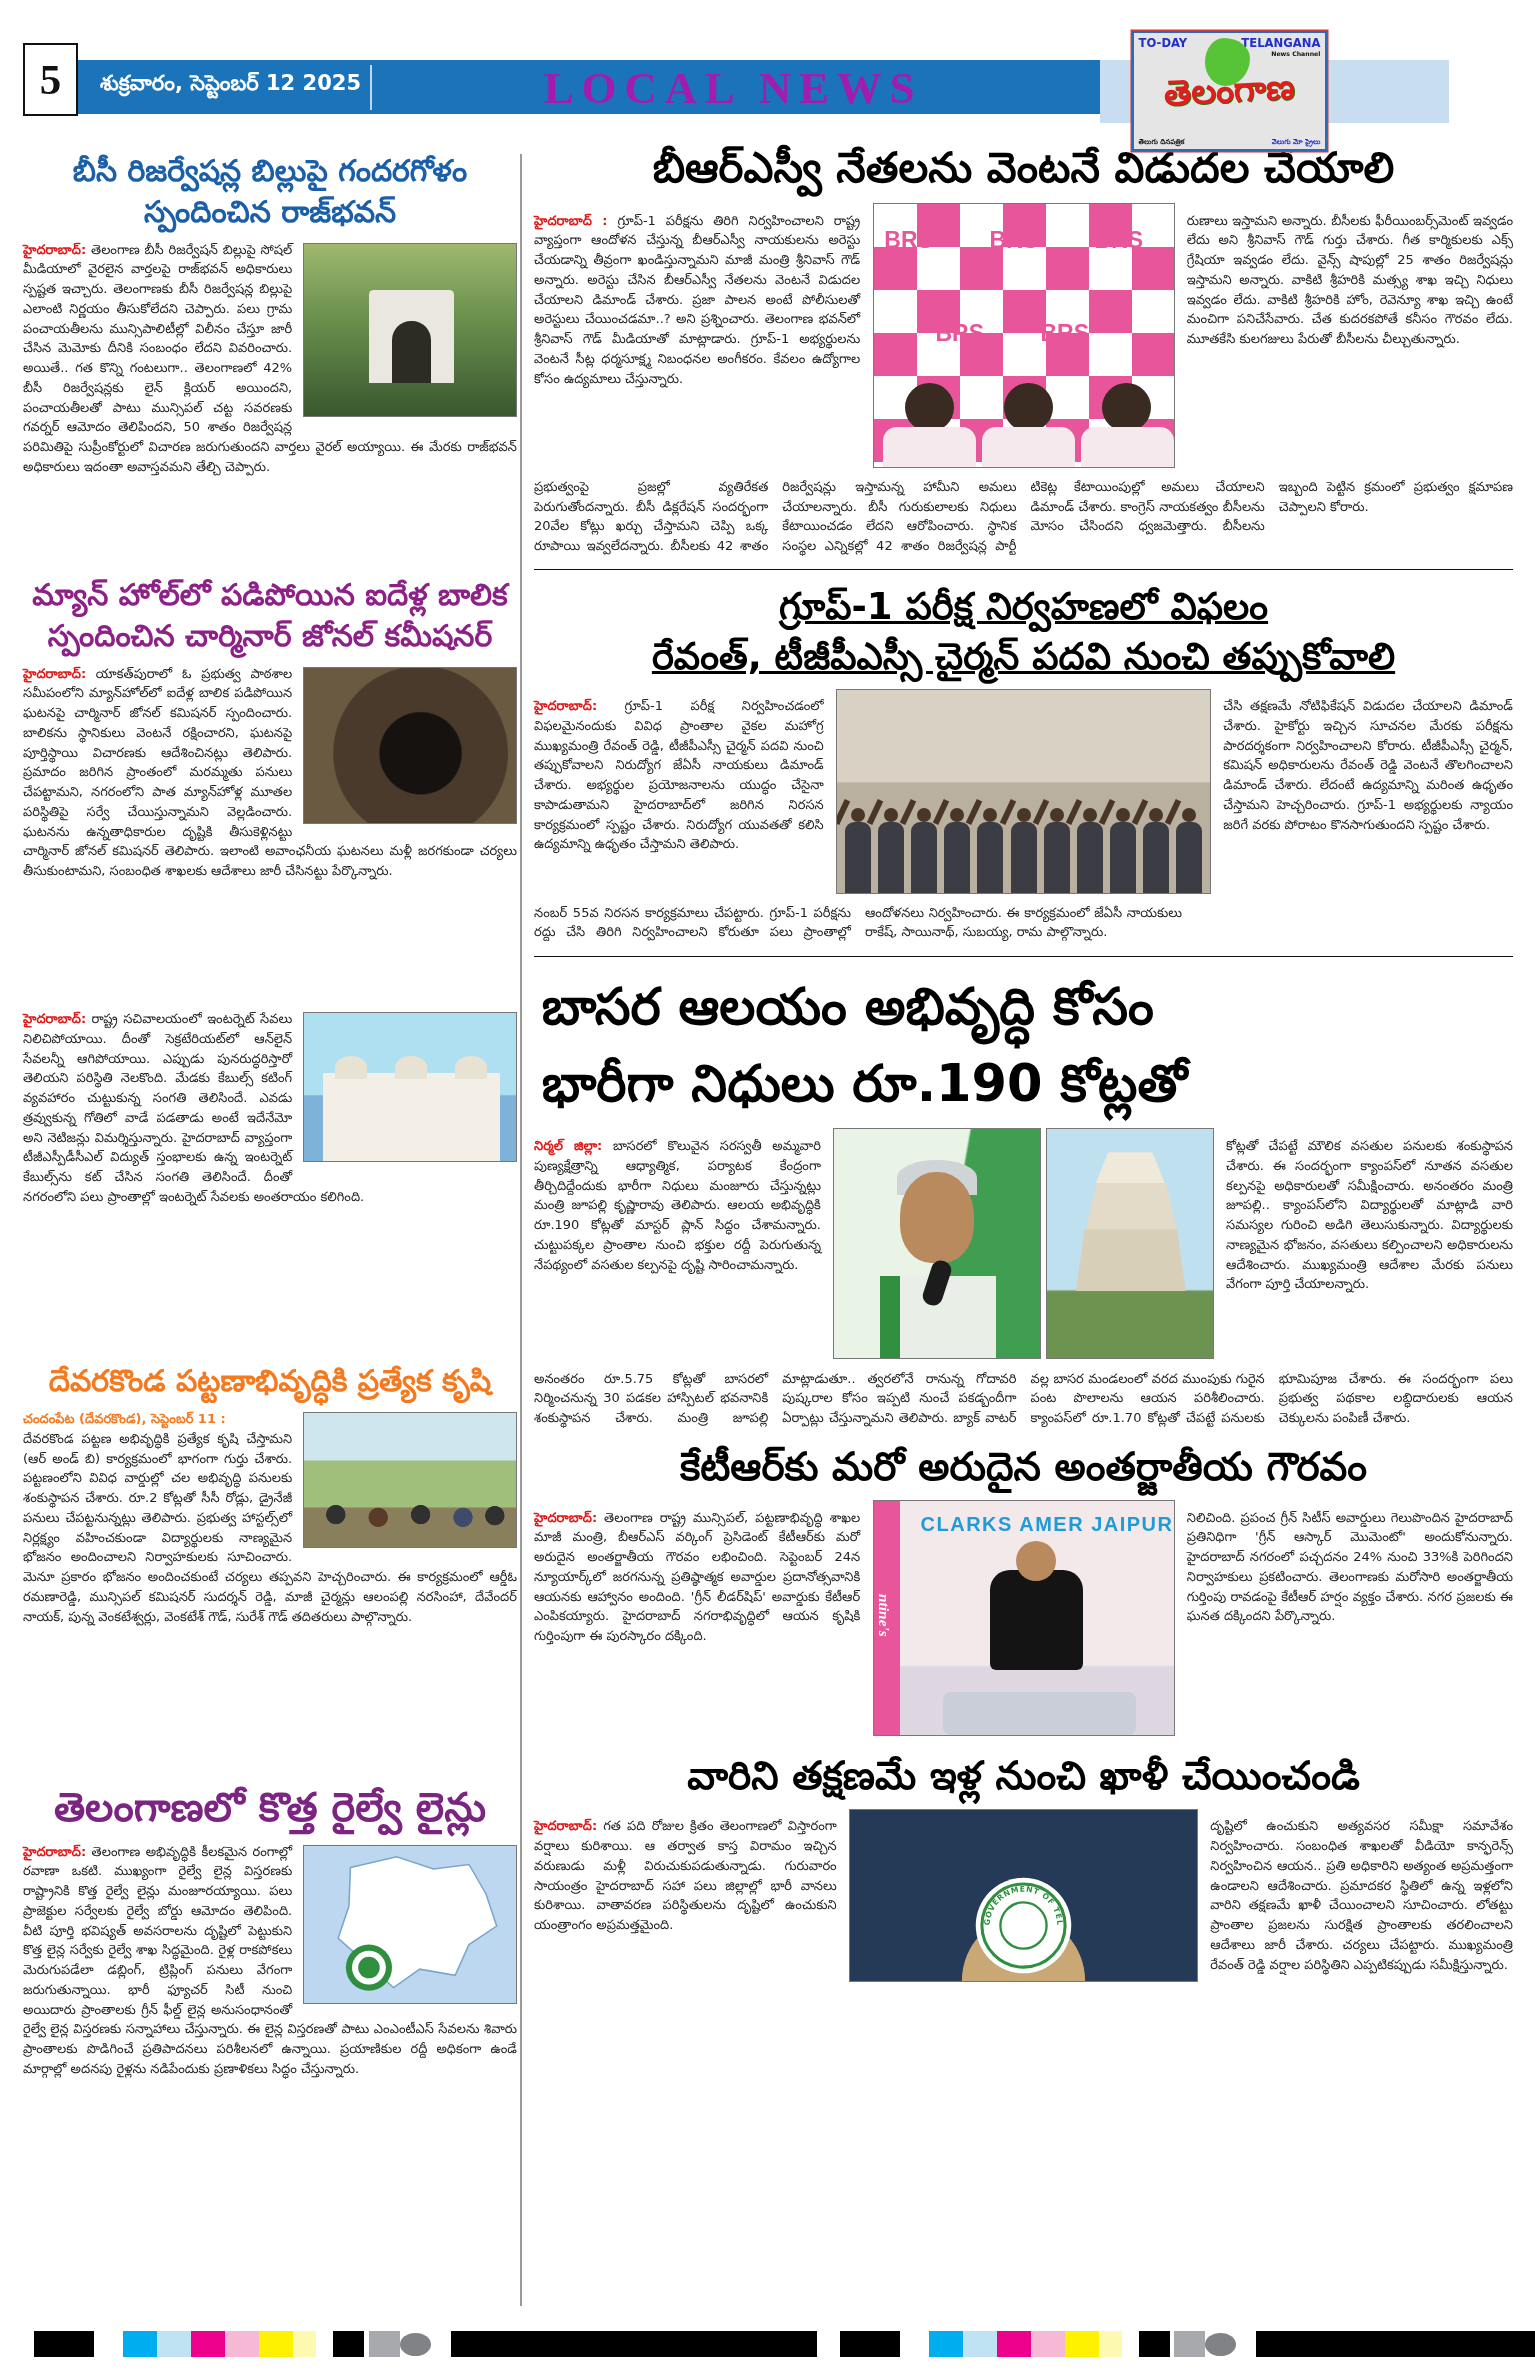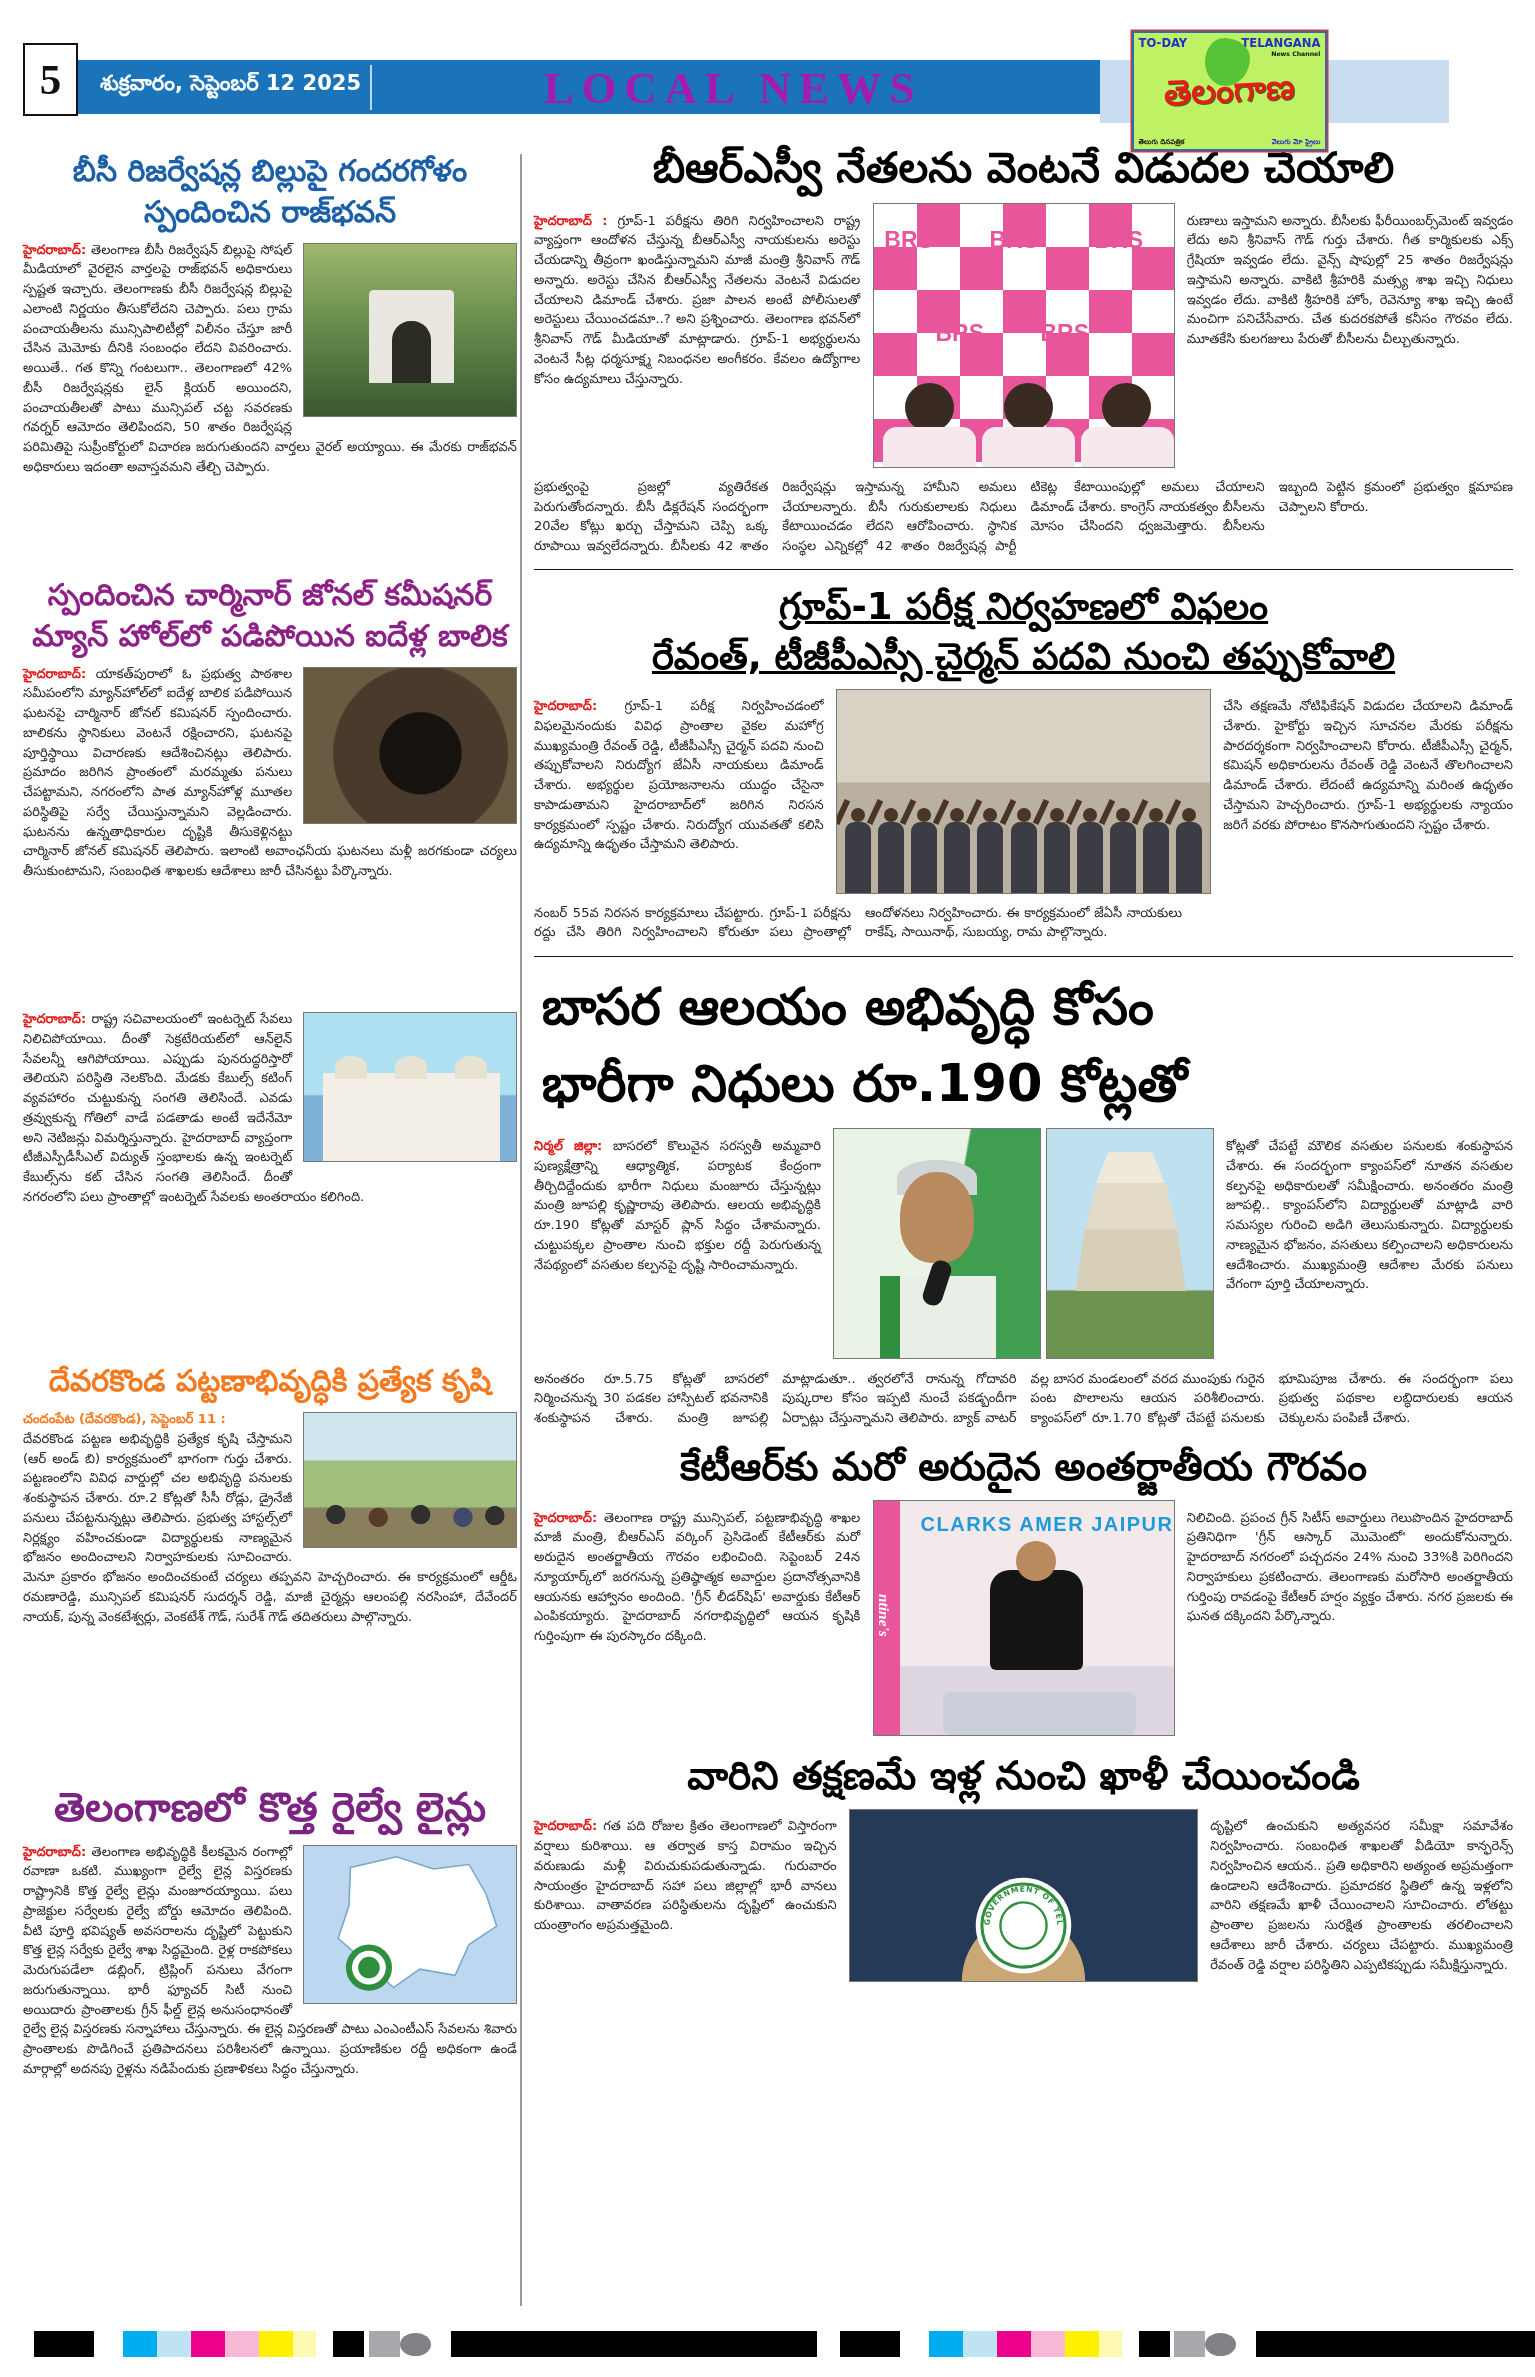--- a/index.html
+++ b/index.html
@@ -9,21 +9,21 @@
   .pagenum{position:absolute;left:23px;top:43px;width:51px;height:69px;background:#fff;
            border:2.3px solid #111;display:flex;align-items:center;justify-content:center;
            font:bold 43px "Liberation Serif",serif;color:#111;z-index:3;}
   .hdrbar{position:absolute;left:74px;top:60px;width:1026px;height:54px;background:#1b74ba;z-index:1;}
   .hdrband{position:absolute;left:1100px;top:60px;width:349px;height:63px;background:#c8ddef;z-index:0;}
   .hdrdate{position:absolute;left:100px;top:71px;width:324px;color:#fff;font-size:21px;font-weight:bold;z-index:2;}
   .hdrsep{position:absolute;left:370px;top:65px;width:1.5px;height:45px;background:#bcd7ef;z-index:2;}
   .hdrtitle{position:absolute;left:432px;top:62px;width:602px;text-align:center;color:#a21caf;
             font:bold 45px "Liberation Serif",serif;letter-spacing:7.7px;z-index:2;}
   
-  .logo{position:absolute;left:1132px;top:31px;width:191px;height:116px;background:#bef264;
+  .logo{position:absolute;left:1132px;top:31px;width:191px;height:116px;background:#e5e5e5;
         border:2.3px solid #2b6cb8;box-shadow:0 0 0 1.5px #d23b33;z-index:4;font-weight:bold;}
   .logo .row1{display:flex;justify-content:space-between;padding:3.1px 4.6px 0 4.6px;color:#2330c8;font-size:11.6px;}
   .logo .sub{position:absolute;right:4.6px;top:17px;font-size:6.2px;color:#111;}
   .logo .mapblob{position:absolute;left:71px;top:4.6px;width:45px;height:48px;background:#57c437;
         border-radius:42% 58% 55% 45%/50% 42% 58% 50%;}
   .logo .script{position:absolute;left:0;top:37px;width:100%;text-align:center;color:#e11d1d;
         font-size:35px;font-weight:800;transform:rotate(-3deg);text-shadow:0.8px 0.8px 0 #0a8a0a;}
   .logo .row2{position:absolute;bottom:2.3px;left:0;width:100%;display:flex;justify-content:space-between;
         padding:0 4.6px;box-sizing:border-box;font-size:7px;}
   .logo .row2 .l{color:#111;} .logo .row2 .r{color:#2330c8;}
@@ -137,22 +137,22 @@
           <span class="gate"></span>
             <span class="arch"></span>
         </span>
         <span class="dl">హైదరాబాద్:</span>
         <span>తెలంగాణ బీసీ రిజర్వేషన్ బిల్లుపై సోషల్ మీడియాలో వైరలైన వార్తలపై రాజ్‌భవన్ అధికారులు స్పష్టత ఇచ్చారు. తెలంగాణకు బీసీ రిజర్వేషన్ల బిల్లుపై ఎలాంటి నిర్ణయం తీసుకోలేదని చెప్పారు. పలు గ్రామ పంచాయతీలను మున్సిపాలిటీల్లో విలీనం చేస్తూ జారీ చేసిన మెమోకు దీనికి సంబంధం లేదని వివరించారు. అయితే.. గత కొన్ని గంటలుగా.. తెలంగాణలో 42% బీసీ రిజర్వేషన్లకు లైన్ క్లియర్ అయిందని, పంచాయతీలతో పాటు మున్సిపల్ చట్ట సవరణకు గవర్నర్ ఆమోదం తెలిపిందని, 50 శాతం రిజర్వేషన్ల పరిమితిపై సుప్రీంకోర్టులో విచారణ జరుగుతుందని వార్తలు వైరల్ అయ్యాయి. ఈ మేరకు రాజ్‌భవన్ అధికారులు ఇదంతా అవాస్తవమని తేల్చి చెప్పారు.</span>
       </div>
     </div>
 
     <div class="art" style="min-height:420px;">
       <div class="hl small" style="color:#8e2188;">
+        <div>మ్యాన్ హోల్‌లో పడిపోయిన ఐదేళ్ల బాలిక</div>
         <div>స్పందించిన చార్మినార్ జోనల్ కమీషనర్</div>
-        <div>మ్యాన్ హోల్‌లో పడిపోయిన ఐదేళ్ల బాలిక</div>
       </div>
       <div class="body">
         <span class="photo fr ph-manhole"></span>
         <span class="dl">హైదరాబాద్:</span>
         <span>యాకత్‌పురాలో ఓ ప్రభుత్వ పాఠశాల సమీపంలోని మ్యాన్‌హోల్‌లో ఐదేళ్ల బాలిక పడిపోయిన ఘటనపై చార్మినార్ జోనల్ కమిషనర్ స్పందించారు. బాలికను స్థానికులు వెంటనే రక్షించారని, ఘటనపై పూర్తిస్థాయి విచారణకు ఆదేశించినట్లు తెలిపారు. ప్రమాదం జరిగిన ప్రాంతంలో మరమ్మతు పనులు చేపట్టామని, నగరంలోని పాత మ్యాన్‌హోళ్ల మూతల పరిస్థితిపై సర్వే చేయిస్తున్నామని వెల్లడించారు. ఘటనను ఉన్నతాధికారుల దృష్టికి తీసుకెళ్లినట్టు చార్మినార్ జోనల్ కమిషనర్ తెలిపారు. ఇలాంటి అవాంఛనీయ ఘటనలు మళ్లీ జరగకుండా చర్యలు తీసుకుంటామని, సంబంధిత శాఖలకు ఆదేశాలు జారీ చేసినట్టు పేర్కొన్నారు.</span>
       </div>
     </div>
 
     <div class="art" style="min-height:338px;">
       <div class="body">

